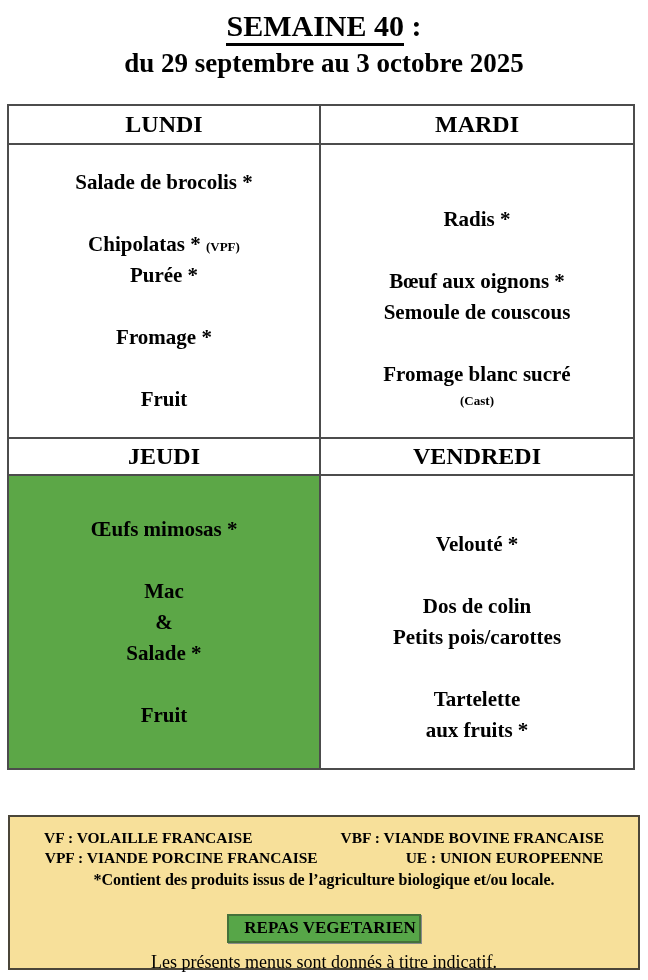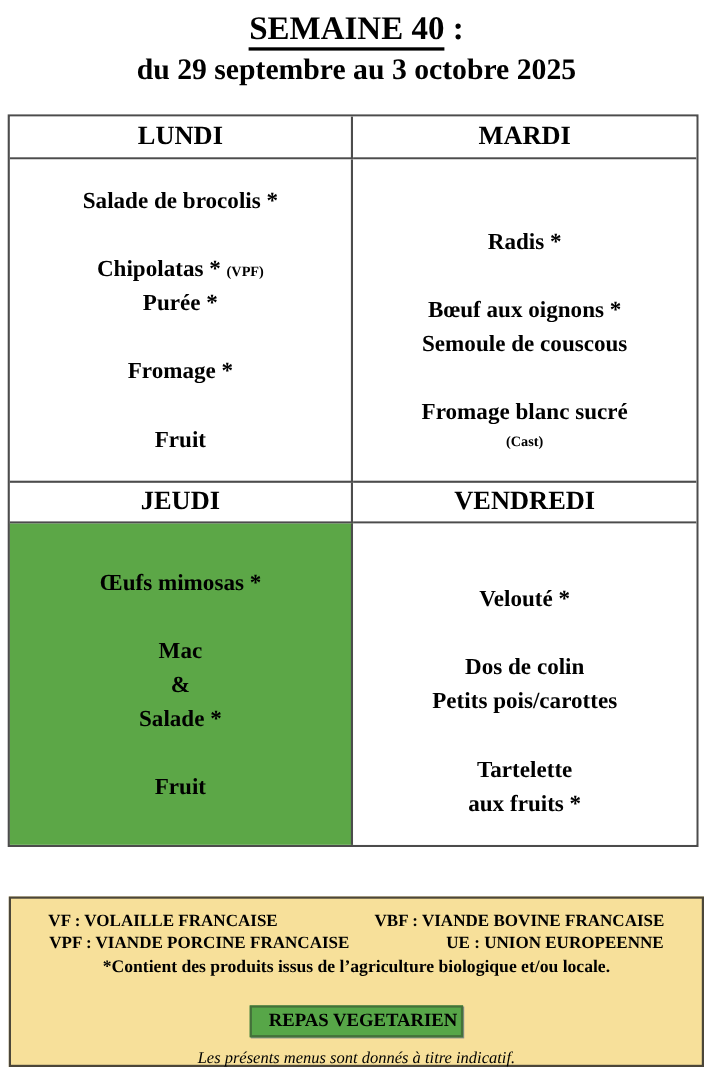--- a/index.html
+++ b/index.html
@@ -65,21 +65,21 @@
   .bio-note { font-size: 16px; font-weight: bold; line-height: 21px; margin-top: 1px; }
   .veg-badge {
     display: inline-block;
     margin-top: 24px;
     background: #57a648;
     border: 2px solid #44713a;
     box-shadow: 1px 1px 0 #8a8a8a;
     padding: 2px 3px 3px 15px;
     font-size: 17px; font-weight: bold;
   }
-  .notes { margin-top: 9px; font-size: 15px; font-weight: normal; line-height: 20px; font-style: italic; }
+  .notes { margin-top: 9px; font-size: 18px; font-weight: normal; line-height: 20px; }
 </style>
 </head>
 <body>
 
 <div class="page">
 
   <div class="title-block">
     <div class="title-line1"><span class="underlined">SEMAINE 40</span><span> :</span></div>
     <div class="title-line2">du 29 septembre au 3 octobre 2025</div>
   </div>

